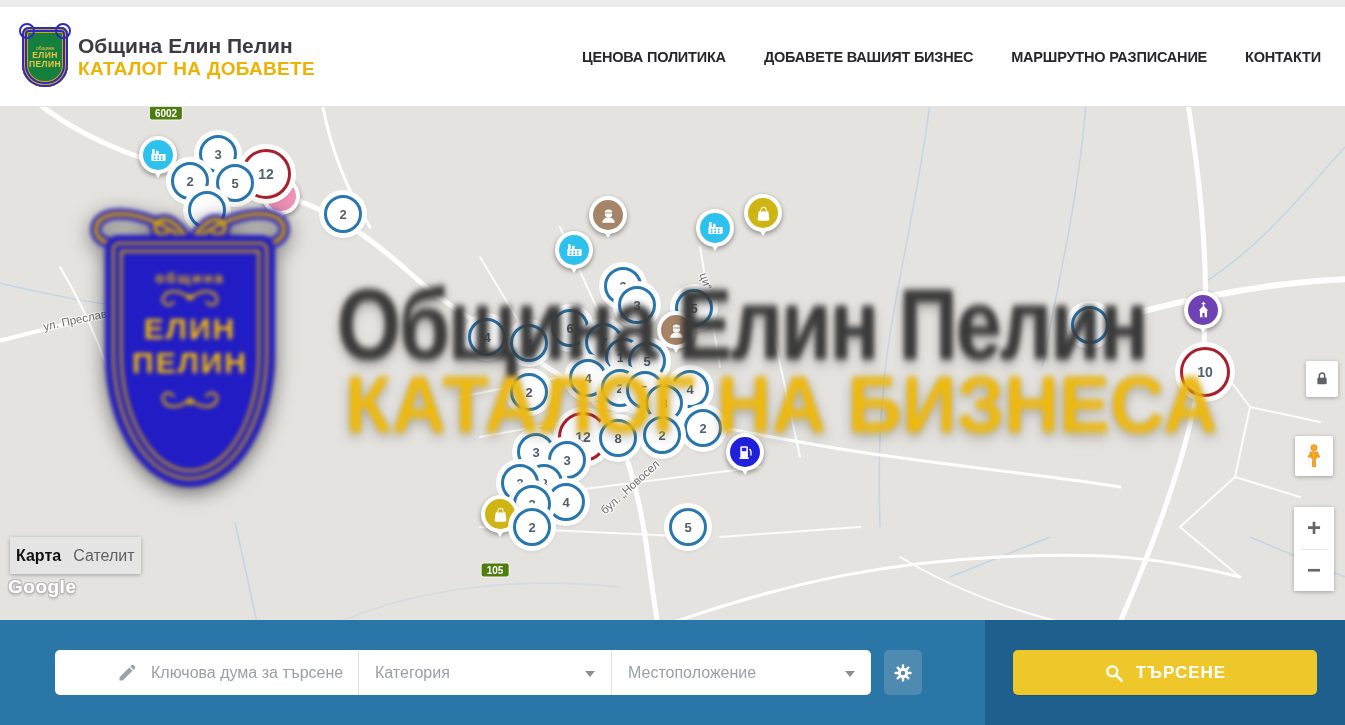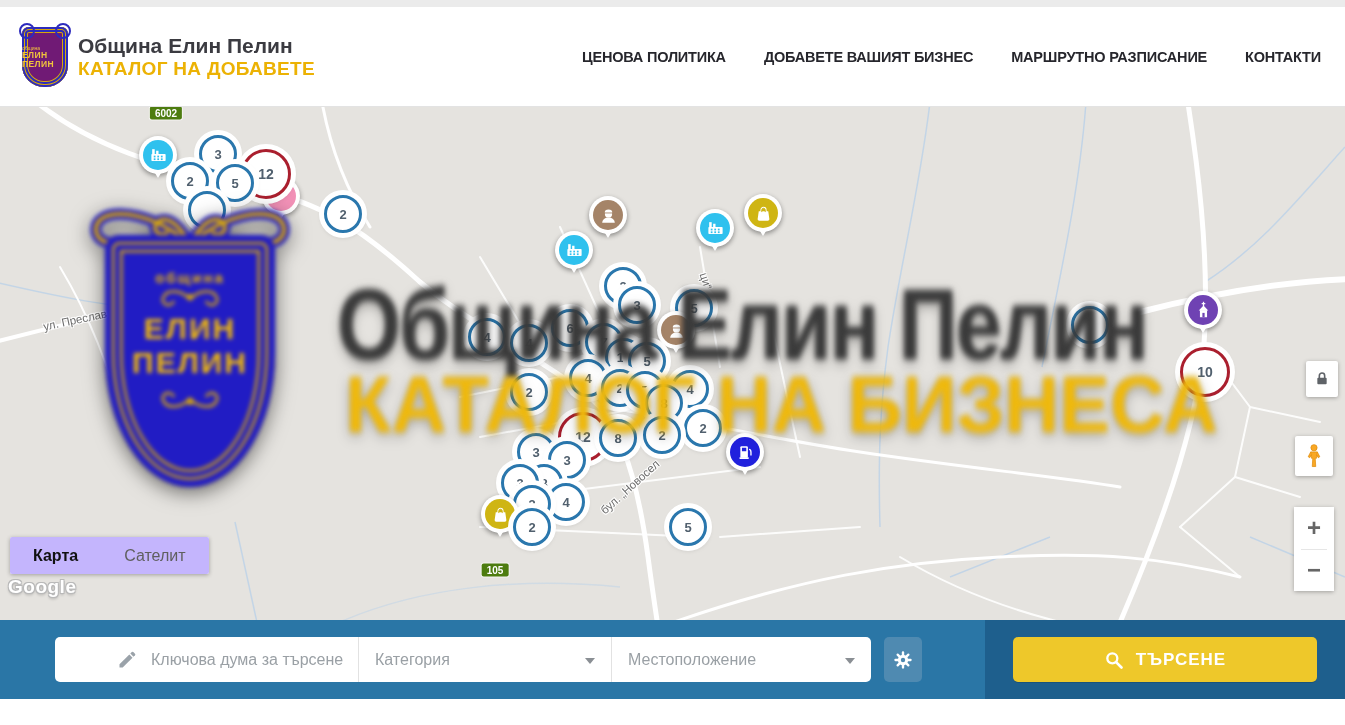--- a/index.html
+++ b/index.html
@@ -3,21 +3,21 @@
 <meta charset="utf-8">
 <style>
   html,body{margin:0;padding:0;}
   body{width:1345px;height:725px;overflow:hidden;font-family:"Liberation Sans",sans-serif;background:#fff;}
   .page{position:relative;width:1345px;height:725px;}
 
   
   .topstrip{height:7px;background:#ebebeb;}
   header{height:100px;background:#fff;display:flex;align-items:center;justify-content:space-between;border-bottom:1px solid #e3e3e3;box-sizing:border-box;}
   .brand{display:flex;align-items:center;margin-left:22px;gap:10px;cursor:pointer;}
-  .mini-shield{width:46px;height:60px;background:#701a75;border-radius:7px 7px 22px 22px;position:relative;display:flex;flex-direction:column;justify-content:center;box-shadow:inset 0 0 0 2px #2d2bbd,inset 0 0 0 3px #d7a70c,inset 0 0 0 5px #2d2bbd,inset 0 0 0 6px #d7a70c;}
+  .mini-shield{width:46px;height:60px;background:#15803d;border-radius:7px 7px 22px 22px;position:relative;display:flex;flex-direction:column;align-items:center;justify-content:center;box-shadow:inset 0 0 0 2px #2d2bbd,inset 0 0 0 3px #d7a70c,inset 0 0 0 5px #2d2bbd,inset 0 0 0 6px #d7a70c;}
   .mini-shield:before{content:"";position:absolute;top:-4px;left:-3px;width:12px;height:12px;border:2px solid #2d2bbd;border-radius:50%;background:transparent;}
   .mini-shield:after{content:"";position:absolute;top:-4px;right:-3px;width:12px;height:12px;border:2px solid #2d2bbd;border-radius:50%;}
   .ms-org{font-size:5px;color:#f0c33c;line-height:6px;}
   .ms-n{font-size:8.5px;font-weight:bold;color:#f0c33c;line-height:9px;letter-spacing:.4px;}
   .brand-title{font-size:21px;font-weight:bold;color:#3b3b41;line-height:24px;}
   .brand-subtitle{font-size:19px;font-weight:bold;color:#ecb204;letter-spacing:.3px;line-height:22px;}
   nav{display:flex;gap:38px;margin-right:24px;}
   nav a{font-size:14.5px;font-weight:bold;color:#26262c;text-decoration:none;letter-spacing:-0.2px;cursor:pointer;white-space:nowrap;}
 
   
@@ -41,35 +41,35 @@
   .wm-shield{position:absolute;left:17px;top:20px;width:170px;height:252px;background:#211cc4;border-radius:16px 16px 95px 95px / 16px 16px 150px 150px;box-shadow:inset 0 0 0 7px #211cc4,inset 0 0 0 9.5px #d7a70c,inset 0 0 0 15px #211cc4,inset 0 0 0 17.5px #d7a70c;display:flex;flex-direction:column;align-items:center;padding-top:34px;box-sizing:border-box;}
   .wm-org{font-size:15px;font-weight:bold;color:#e7b409;letter-spacing:2px;}
   .wm-name{font-size:30px;font-weight:bold;color:#f0b90c;letter-spacing:2px;line-height:34px;}
 
   
   .street{position:absolute;transform:translate(-50%,-50%);font-size:11.5px;color:#6d6d6d;white-space:nowrap;z-index:5;text-shadow:1px 1px 0 #fff,-1px 1px 0 #fff,1px -1px 0 #fff,-1px -1px 0 #fff;}
   .shield{position:absolute;transform:translate(-50%,-50%);background:#4d7c0f;color:#fff;font-size:10px;font-weight:bold;padding:1px 5px;border-radius:2px;z-index:5;box-shadow:0 0 0 1px rgba(255,255,255,.6);}
 
   
   .maptype{position:absolute;left:10px;top:430px;z-index:100;display:flex;background:#fff;border-radius:2px;box-shadow:0 1px 4px rgba(0,0,0,.3);overflow:hidden;}
-  .maptype button{border:none;background:#c4b5fd;height:37px;font-family:"Liberation Sans",sans-serif;font-size:16px;cursor:pointer;padding:0 23px;}
+  .maptype button{border:none;background:#e5e5e5;height:37px;font-family:"Liberation Sans",sans-serif;font-size:16px;cursor:pointer;padding:0 6px;}
   .mt-map{font-weight:bold;color:#111;}
   .mt-sat{color:#5f5f5f;border-left:1px solid #ededed;}
   .glogo{position:absolute;left:8px;bottom:22px;z-index:100;font-size:19px;font-weight:bold;color:#fff;letter-spacing:.5px;cursor:pointer;
     text-shadow:-1px -1px 0 #b9b9b9,1px -1px 0 #b9b9b9,-1px 1px 0 #b9b9b9,1px 1px 0 #b9b9b9,0 2px 3px rgba(0,0,0,.25);}
   .attrib{position:absolute;right:4px;bottom:5px;z-index:100;display:flex;gap:10px;font-size:11px;color:#3a3a3a;}
   .attrib span,.attrib a{background:rgba(255,255,255,.75);padding:0 2px;color:#3a3a3a;text-decoration:none;white-space:nowrap;}
   .lockbtn{position:absolute;right:7px;top:254px;width:32px;height:36px;background:#fff;border:none;border-radius:2px;box-shadow:0 1px 4px rgba(0,0,0,.3);z-index:100;cursor:pointer;display:flex;align-items:center;justify-content:center;}
   .pegbtn{position:absolute;right:12px;top:329px;width:38px;height:40px;background:#fff;border:none;border-radius:2px;box-shadow:0 1px 4px rgba(0,0,0,.3);z-index:100;cursor:grab;display:flex;align-items:center;justify-content:center;}
   .zoomctl{position:absolute;right:11px;top:400px;width:40px;height:84px;background:#fff;border-radius:2px;box-shadow:0 1px 4px rgba(0,0,0,.3);z-index:100;display:flex;flex-direction:column;}
   .zoomctl button{flex:1;border:none;background:#fff;font-size:24px;font-weight:bold;color:#666;cursor:pointer;font-family:"Liberation Sans",sans-serif;line-height:1;}
   .zdiv{height:1px;background:#e6e6e6;margin:0 7px;}
 
   
-  .searchbar{display:flex;width:1345px;height:79px;}
+  .searchbar{display:flex;width:1345px;height:105px;}
   .sb-left{flex:1;background:#2a76a6;display:flex;align-items:center;padding-left:55px;box-sizing:border-box;}
   .sb-white{display:flex;width:816px;height:45px;background:#fff;border-radius:5px;overflow:hidden;align-items:stretch;}
   .sb-field{display:flex;align-items:center;box-sizing:border-box;}
   .sb-keyword{width:304px;border-right:1px solid #e2e2e2;padding-left:62px;gap:12px;}
   .sb-keyword input{border:none;outline:none;font-size:16px;font-family:"Liberation Sans",sans-serif;color:#333;width:200px;}
   .sb-keyword input::placeholder{color:#9aa0a5;}
   .sb-select{position:relative;padding-left:16px;cursor:pointer;}
   .sb-cat{width:253px;border-right:1px solid #e2e2e2;}
   .sb-loc{width:259px;}
   .sb-ph{font-size:16px;color:#9aa0a5;}

